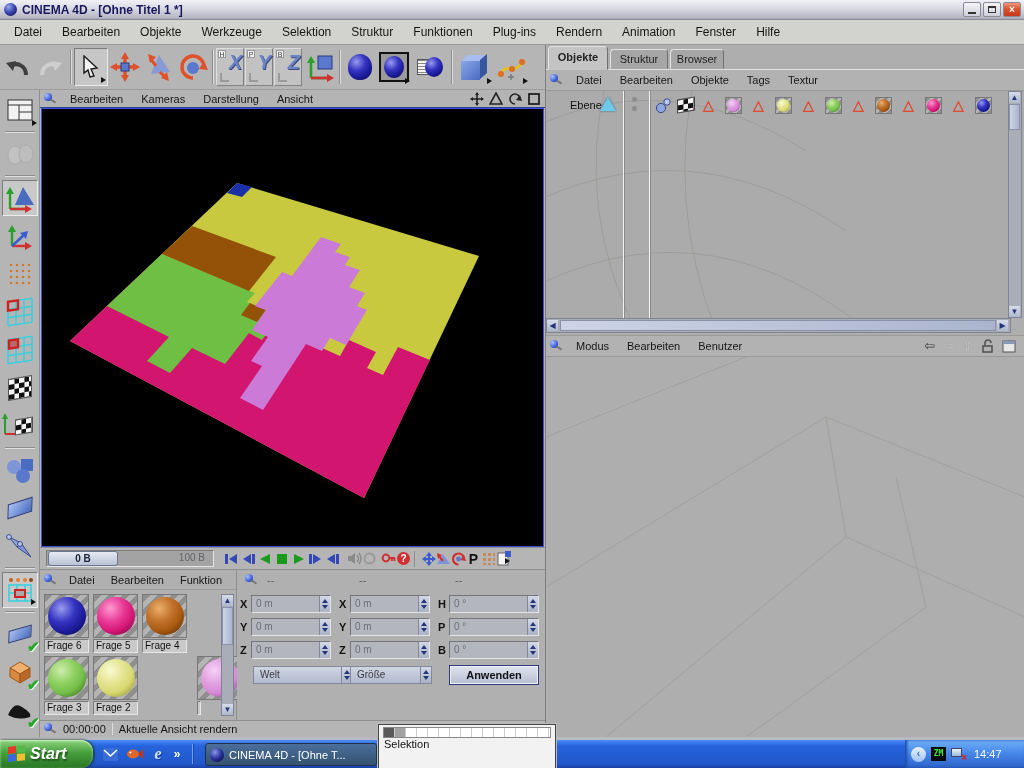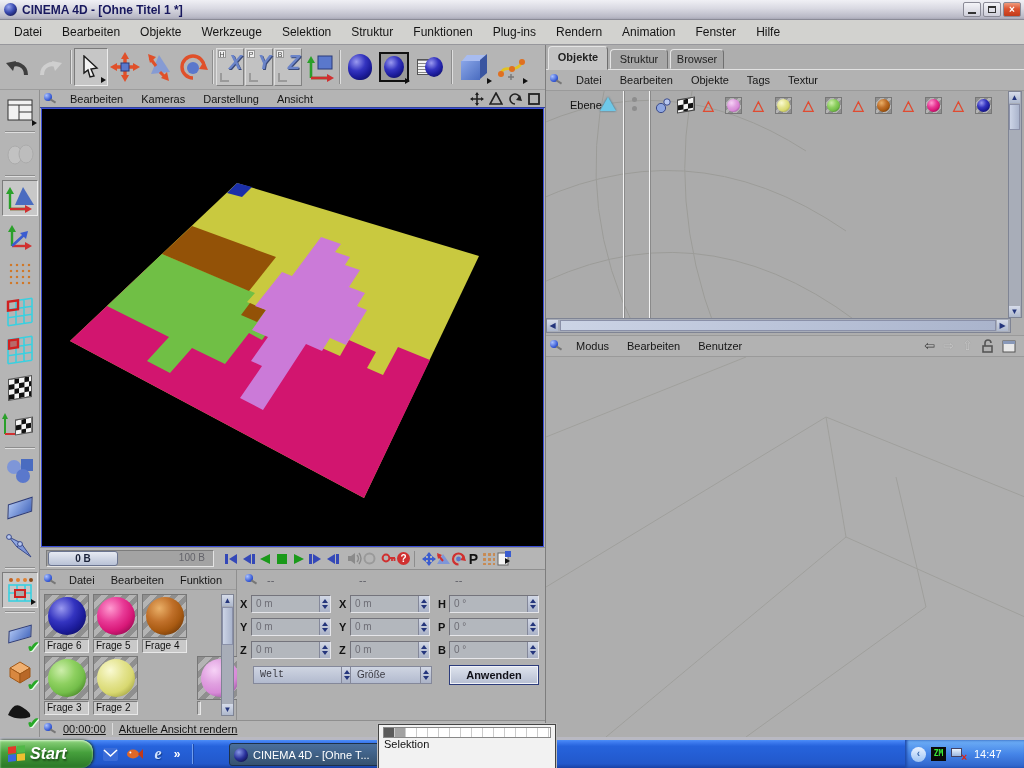--- a/index.html
+++ b/index.html
@@ -116,21 +116,21 @@
     border-left:3px solid transparent; border-right:3px solid transparent; }
   .spin::before { top:3px; border-bottom:4px solid #24357c; }
   .spin::after { bottom:3px; border-top:4px solid #24357c; }
   .cselect { position:absolute; height:18px; background:linear-gradient(#cfd5e2,#b2bace); border:1px solid #84889a;
     font-size:10px; line-height:16px; padding-left:6px; color:#3a3a42; }
   .applybtn { position:absolute; height:20px; background:linear-gradient(#dfe4ee,#b6bed2); border:1px solid #2c3c7c;
     box-shadow:inset 0 0 0 1px #f0f2f8; font-size:11px; font-weight:bold; color:#101018; text-align:center; line-height:18px; }
 
   
   .statusbar { position:absolute; left:40px; top:720px; width:505px; height:17px; background:#b5b5b5;
-    border-top:1px solid #8f8f8f; display:flex; align-items:center; font-size:11px; color:#161616;text-decoration:underline; }
+    border-top:1px solid #8f8f8f; display:flex; align-items:center; font-size:11px; color:#161616; }
   .statusbar .sep { width:1px; height:12px; background:#8d8d8d; margin:0 6px; border-right:1px solid #dcdcdc; }
 
   
   .rightpanel { position:absolute; left:545px; top:45px; width:479px; height:692px; background:#aeaeae; border-left:1px solid #7d7d7d; }
   .tabs { position:absolute; left:0; top:1px; height:23px; width:100%; }
   .tab { position:absolute; top:3px; height:20px; border:1px solid; border-color:#e4e4e4 #6f6f6f transparent #e4e4e4;
     border-radius:4px 4px 0 0; background:#a6a6a6; font-size:11px; color:#222; text-align:center; line-height:18px; }
   .tab.active { top:0px; height:24px; background:#c4c4c4; font-weight:bold; z-index:2; line-height:20px; }
   .ommenu { position:absolute; left:0; top:24px; width:100%; height:22px; background:#b2b2b2; border-top:1px solid #e2e2e2;
     border-bottom:1px solid #9a9a9a; display:flex; align-items:center; font-size:11px; color:#161616; }
@@ -162,21 +162,21 @@
     display:flex; align-items:center; }
   .startbtn .stxt { color:#fff; font-weight:bold; font-style:italic; font-size:16px; text-shadow:1px 2px 2px #1c4a18; }
   .flag { position:relative; width:18px; height:16px; margin:0 4px 0 8px; transform:skewY(-6deg); }
   .flag i { position:absolute; width:8px; height:7px; }
   .flag .r { left:0; top:0; background:#e23a2a; } .flag .g { left:9px; top:0; background:#52b848; }
   .flag .b { left:0; top:8px; background:#3a66e0; } .flag .y { left:9px; top:8px; background:#f0c030; }
   .ql { position:absolute; top:3px; width:20px; height:22px; display:flex; align-items:center; justify-content:center; }
   .tbsep { position:absolute; top:4px; width:1px; height:20px; background:#6f9ef0; box-shadow:1px 0 0 #1c48a8; }
   .taskbtn { position:absolute; left:205px; top:3px; width:172px; height:23px; border-radius:3px;
     background:linear-gradient(#4a6f9c,#35526f); border:1px solid #1e3148; display:flex; align-items:center;
-    color:#fff; font-size:11px; white-space:nowrap; overflow:hidden;margin-left:24px; }
+    color:#fff; font-size:11px; white-space:nowrap; overflow:hidden; }
   .taskbtn .sph { width:14px; height:14px; border-radius:50%; margin:0 5px 0 4px; flex:none;
     background:radial-gradient(circle at 35% 30%, #8898e8, #28309a 50%, #0a0c3a 92%); }
   .tray { position:absolute; right:0; top:0; width:119px; height:28px;
     background:linear-gradient(#6fb0f6,#4585e8 50%,#2e62c8); box-shadow:inset 2px 0 3px #1c48a8; display:flex; align-items:center; }
   .trayclock { color:#fff; font-size:11px; margin-left:6px; }
   .chev { width:15px; height:15px; border-radius:50%; background:linear-gradient(#eaf2ff,#9ec4f4); color:#3a6ab0;
     font-size:10px; font-weight:bold; text-align:center; line-height:14px; margin:0 3px 0 6px; }
   .zm { width:15px; height:14px; background:#0a0a0a; color:#39e839; font-family:"DejaVu Sans Mono",monospace;
     font-size:8px; font-weight:bold; text-align:center; line-height:14px; margin:0 2px; }
   .netx { position:relative; width:16px; height:14px; margin:0 2px; }
@@ -674,21 +674,21 @@
     <div class="cinput" style="left:113px;top:48px;width:80px;"><span>0 m</span><span class="spin"></span></div>
     <div class="cinput" style="left:113px;top:71px;width:80px;"><span>0 m</span><span class="spin"></span></div>
 
     <span class="clabel" style="left:201px;top:28px;">H</span>
     <span class="clabel" style="left:201px;top:51px;">P</span>
     <span class="clabel" style="left:201px;top:74px;">B</span>
     <div class="cinput" style="left:212px;top:25px;width:90px;"><span>0 °</span><span class="spin"></span></div>
     <div class="cinput" style="left:212px;top:48px;width:90px;"><span>0 °</span><span class="spin"></span></div>
     <div class="cinput" style="left:212px;top:71px;width:90px;"><span>0 °</span><span class="spin"></span></div>
 
-    <div class="cselect" style="left:16px;top:96px;width:100px;font-family:Liberation Mono, monospace;">
+    <div class="cselect" style="left:16px;top:96px;width:100px;">
       <span>Welt</span><span class="spin" style="height:16px"></span>
     </div>
     <div class="cselect" style="left:113px;top:96px;width:82px;">
       <span>Größe</span><span class="spin" style="height:16px"></span>
     </div>
     <div class="applybtn" style="left:212px;top:95px;width:90px;">Anwenden</div>
   </div>
 
   <div class="statusbar">
     <span class="pin"></span>

